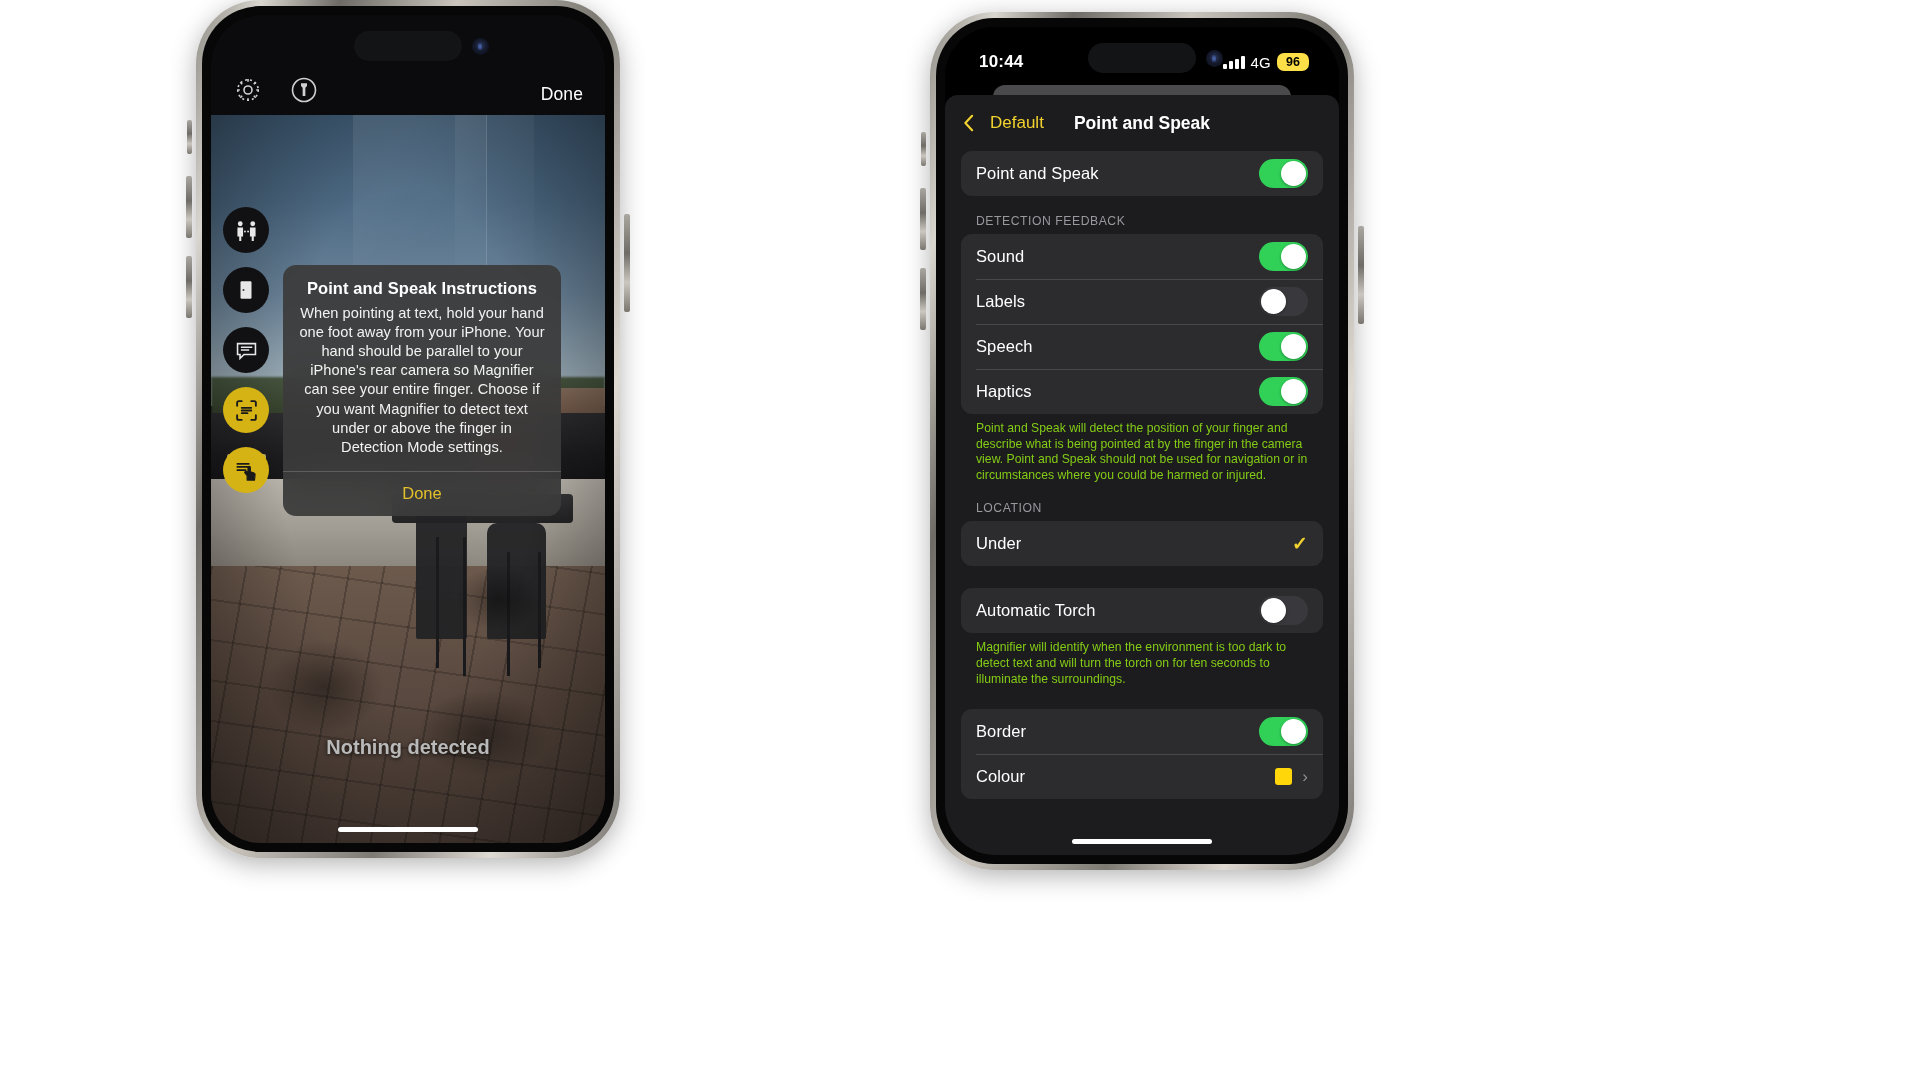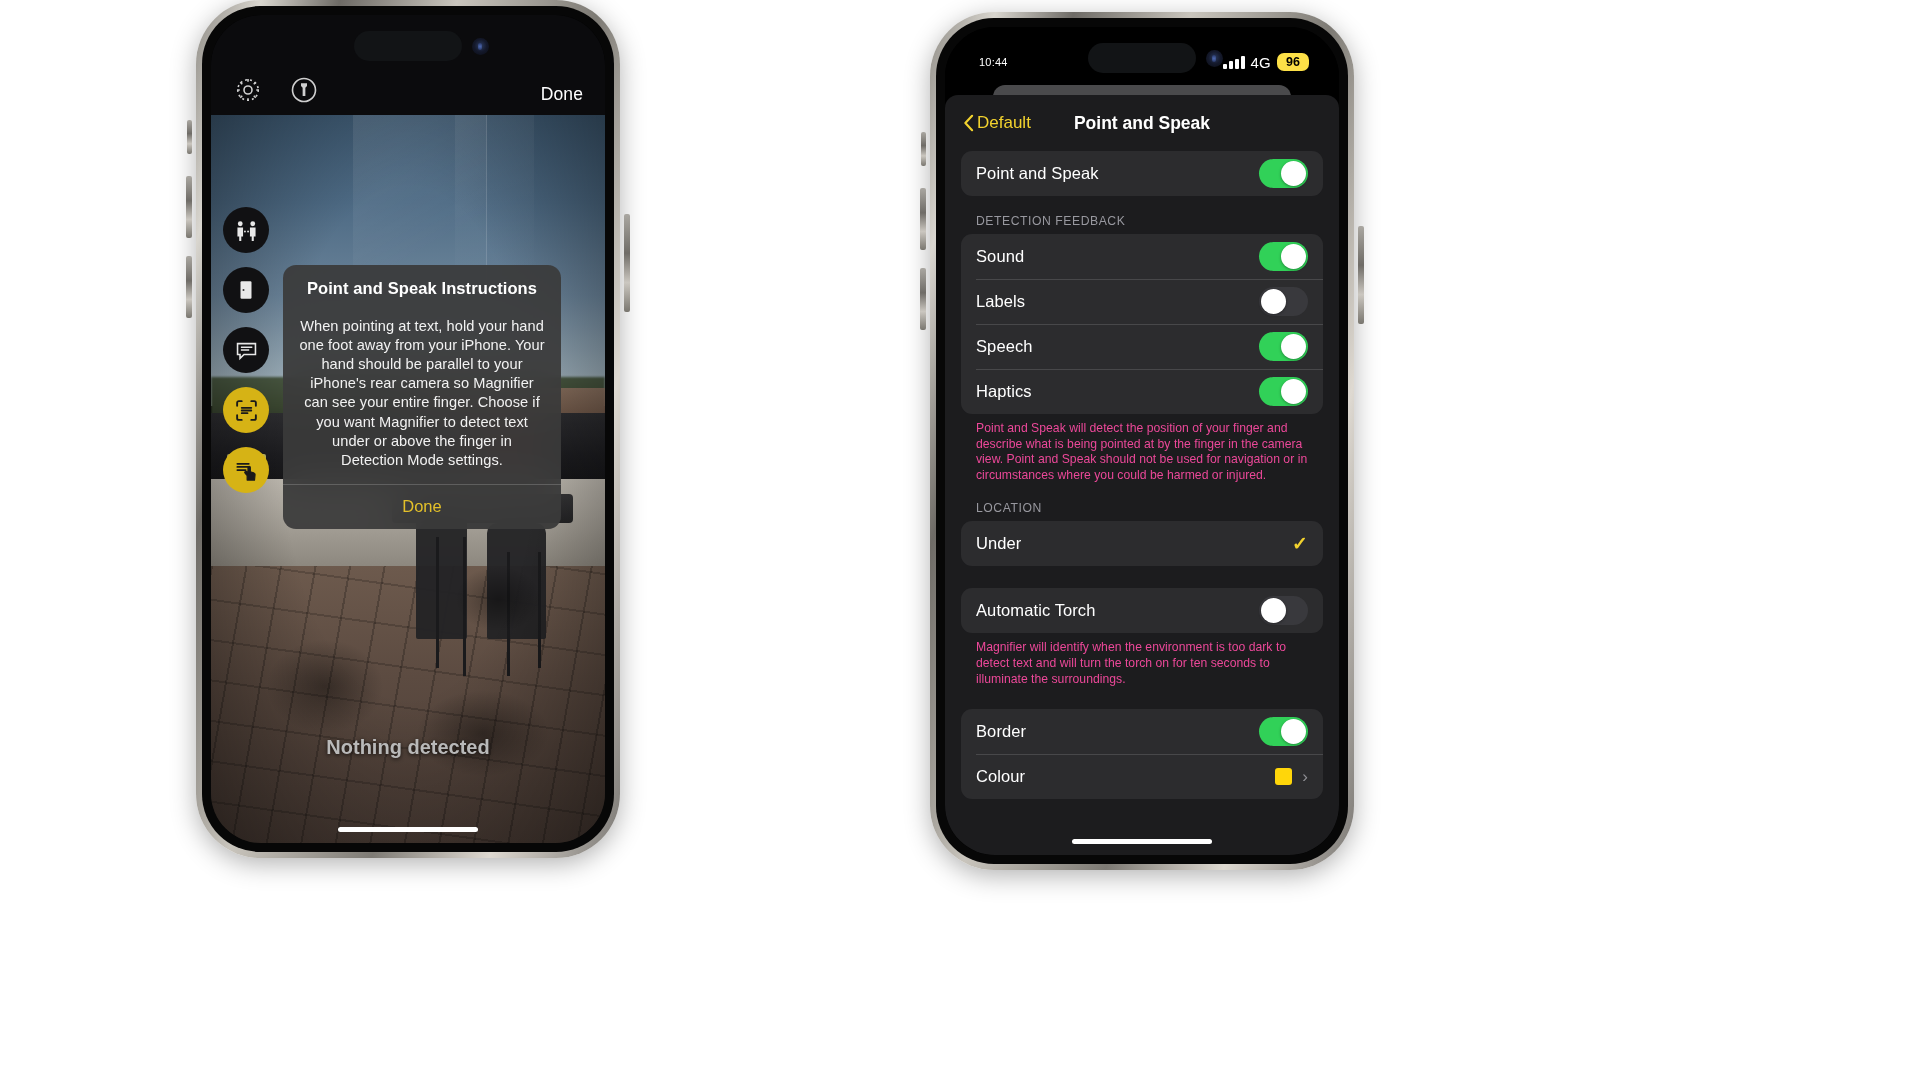--- a/index.html
+++ b/index.html
@@ -186,41 +186,41 @@
     position: absolute; left: 72px; right: 44px; top: 250px;
     background: rgba(58,58,58,.93);
     border-radius: 13px;
     z-index: 28;
     overflow: hidden;
     backdrop-filter: blur(18px);
   }
   .dialog-body { padding: 14px 16px 14px 16px; text-align: center; }
   .dialog-title {
     color: #fff; font-size: 16.5px; font-weight: bold;
-    margin-bottom: 19px; letter-spacing: .1px;
+    margin-bottom: 6px; letter-spacing: .1px;
   }
   .dialog-text {
     color: #f2f2f2; font-size: 14.6px; line-height: 1.31; letter-spacing: .05px;
   }
   .dialog-sep { height: 1px; background: rgba(255,255,255,.18); }
   .dialog-action {
     text-align: center; color: #e3c02a;
     font-size: 16.5px; padding: 12px 0 13px 0;
   }
 
   
   #phone-right { left: 930px; top: 12px; width: 424px; height: 858px; }
   .settings { position: absolute; inset: 0; background: #000; color: #fff; }
 
   .statusbar {
     position: absolute; top: 0; left: 0; right: 0; height: 56px;
     display: flex; align-items: center; z-index: 42;
     padding: 14px 30px 0 34px;
   }
-  .sb-time { font-size: 11px; font-weight: normal; letter-spacing: .2px; }
+  .sb-time { font-size: 17px; font-weight: bold; letter-spacing: .2px; }
   .sb-right { margin-left: auto; display: flex; align-items: center; gap: 6px; }
   .sb-bars { display: flex; align-items: flex-end; gap: 2.5px; height: 13px; }
   .sb-bars i { width: 3.5px; background: #fff; border-radius: 1px; display: block; }
   .sb-bars i:nth-child(1){ height: 5px; }
   .sb-bars i:nth-child(2){ height: 7.5px; }
   .sb-bars i:nth-child(3){ height: 10px; }
   .sb-bars i:nth-child(4){ height: 13px; }
   .sb-net { font-size: 15px; font-weight: 500; letter-spacing: .2px; }
   .sb-batt {
     background: #fde047; color: #000;
@@ -235,21 +235,21 @@
   }
   .sheet {
     position: absolute; top: 68px; left: 0; right: 0; bottom: 0;
     background: #1c1c1e; border-radius: 13px 13px 0 0; z-index: 6;
     overflow: hidden;
   }
   .navbar {
     height: 56px; display: flex; align-items: center;
     padding: 0 18px; position: relative;
   }
-  .nav-back { display: flex; align-items: center; gap: 3px; color: #f2d22e; font-size: 17px; }
+  .nav-back { display: flex; align-items: center; gap: 16px; color: #f2d22e; font-size: 17px; }
   .nav-title {
     position: absolute; left: 0; right: 0; text-align: center;
     font-size: 17.5px; font-weight: bold; color: #fff; pointer-events: none;
   }
 
   .list-scroll { position: absolute; top: 56px; left: 0; right: 0; bottom: 0; }
   .group {
     margin: 0 16px; background: #2c2c2e; border-radius: 11px; overflow: hidden;
   }
   .row {
@@ -278,21 +278,21 @@
 
   .check { color: #f2d22e; font-size: 19px; font-weight: bold; line-height: 1; }
   .swatch { width: 17px; height: 17px; border-radius: 3px; background: #ffd60a; }
   .chev-right { color: #8e8e93; font-size: 17px; line-height: 1; }
 
   .section-header {
     font-size: 12.2px; color: #98989f; letter-spacing: .55px;
     padding: 18px 16px 6px 31px; text-transform: uppercase;
   }
   .section-footer {
-    font-size: 12.2px; color: #ec4899; line-height: 1.28;
+    font-size: 12.2px; color: #84cc16; line-height: 1.28;
     padding: 7px 30px 0 31px; letter-spacing: .02px;
   }
   .gap-md { height: 22px; }
 </style>
 </head>
 <body>
 
 <div class="stage">
 
   <div class="phone" id="phone-left">

